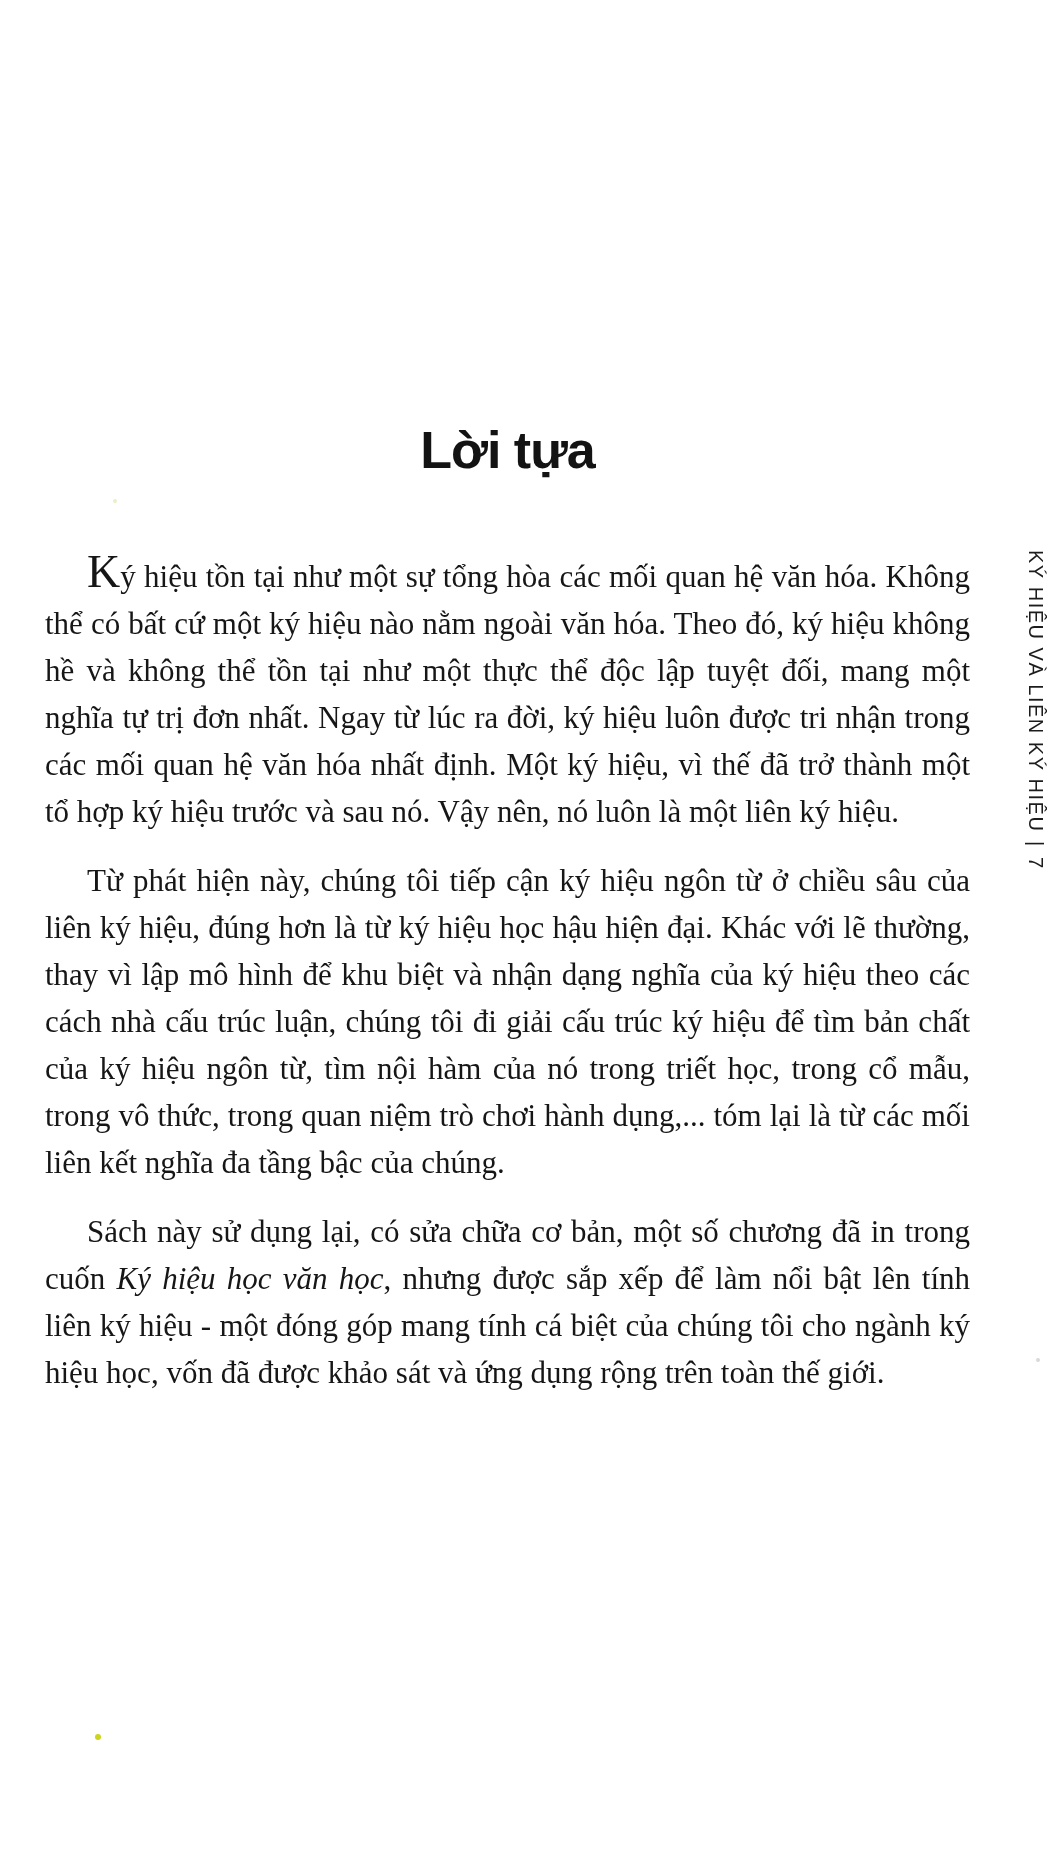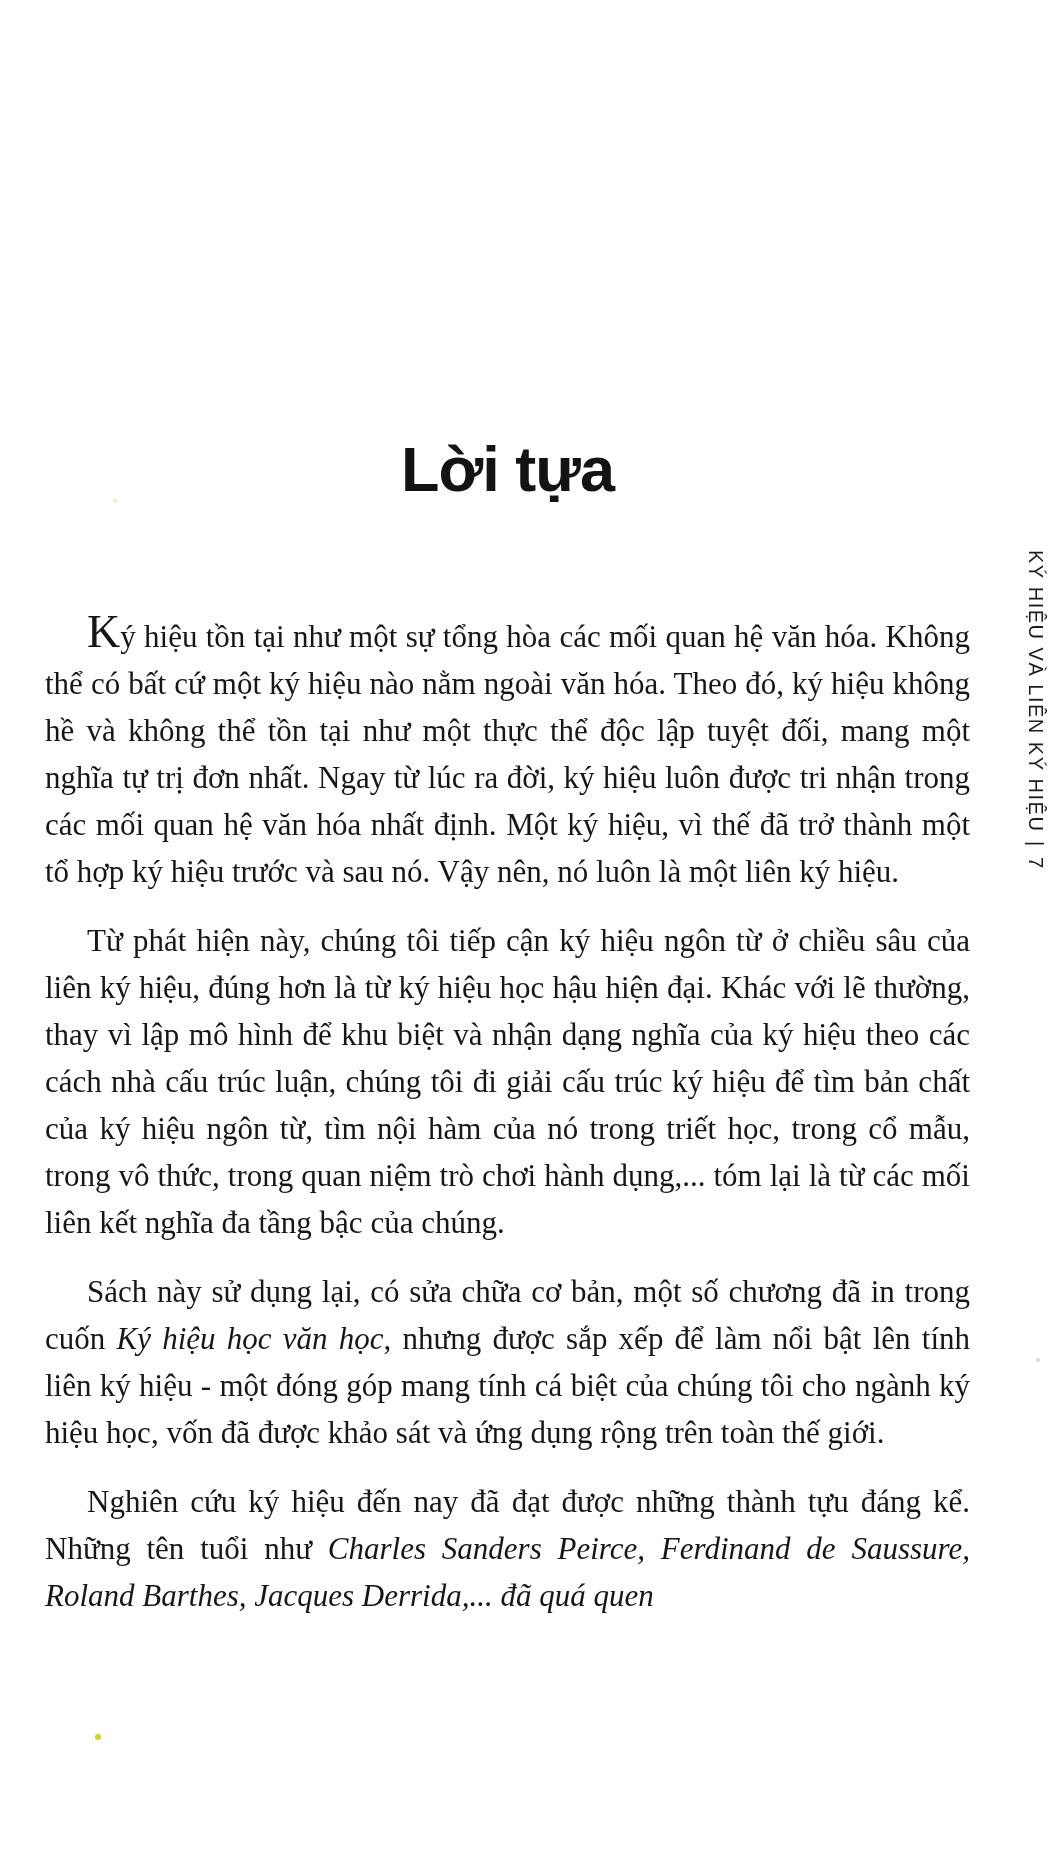--- a/index.html
+++ b/index.html
@@ -11,34 +11,34 @@
     position: relative;
     width: 1051px;
     height: 1857px;
     background: #ffffff;
     overflow: hidden;
     font-family: "Liberation Serif", serif;
     color: #151515;
   }
   .preface-title {
     position: absolute;
-    top: 392px;
+    top: 380px;
     left: 45px;
     width: 925px;
     text-align: center;
     font-family: "Liberation Sans", sans-serif;
     font-weight: bold;
-    font-size: 63px;
+    font-size: 52px;
     line-height: 70px;
     color: #131313;
     letter-spacing: -1px;
   }
   .body-text {
     position: absolute;
-    top: 608px;
+    top: 548px;
     left: 45px;
     width: 925px;
     font-size: 31px;
     line-height: 47px;
     text-align: justify;
     color: #161616;
   }
   .body-text p {
     margin: 0 0 22px 0;
     text-indent: 42px;
@@ -78,21 +78,20 @@
 <body>
 
 <div class="page">
 
   <h1 class="preface-title">Lời tựa</h1>
 
   <div class="body-text">
       <p><span class="initial">K</span><span>ý hiệu tồn tại như một sự tổng hòa các mối quan hệ văn hóa. Không thể có bất cứ một ký hiệu nào nằm ngoài văn hóa. Theo đó, ký hiệu không hề và không thể tồn tại như một thực thể độc lập tuyệt đối, mang một nghĩa tự trị đơn nhất. Ngay từ lúc ra đời, ký hiệu luôn được tri nhận trong các mối quan hệ văn hóa nhất định. Một ký hiệu, vì thế đã trở thành một tổ hợp ký hiệu trước và sau nó. Vậy nên, nó luôn là một liên ký hiệu.</span></p>
       <p><span>Từ phát hiện này, chúng tôi tiếp cận ký hiệu ngôn từ ở chiều sâu của liên ký hiệu, đúng hơn là từ ký hiệu học hậu hiện đại. Khác với lẽ thường, thay vì lập mô hình để khu biệt và nhận dạng nghĩa của ký hiệu theo các cách nhà cấu trúc luận, chúng tôi đi giải cấu trúc ký hiệu để tìm bản chất của ký hiệu ngôn từ, tìm nội hàm của nó trong triết học, trong cổ mẫu, trong vô thức, trong quan niệm trò chơi hành dụng,... tóm lại là từ các mối liên kết nghĩa đa tầng bậc của chúng.</span></p>
       <p><span>Sách này sử dụng lại, có sửa chữa cơ bản, một số chương đã in trong cuốn </span><span class="italic">Ký hiệu học văn học</span><span>, nhưng được sắp xếp để làm nổi bật lên tính liên ký hiệu - một đóng góp mang tính cá biệt của chúng tôi cho ngành ký hiệu học, vốn đã được khảo sát và ứng dụng rộng trên toàn thế giới.</span></p>
-      <p><span>Nghiên cứu ký hiệu đến nay đã đạt được những thành tựu đáng kể. Những tên tuổi như </span><span class="italic">Charles Sanders Peirce, Ferdinand de Saussure, Roland Barthes, Jacques Derrida,... đã quá quen</span></p>
     </div>
 
   <div class="running-head"><span>KÝ HIỆU VÀ LIÊN KÝ HIỆU</span><span class="v-divider">|</span><span class="v-num">7</span></div>
 
 <div class="scan-speck" style="left: 95px; top: 1734px; width: 6px; height: 6px; background: rgb(205, 212, 30);"></div>
     <div class="scan-speck" style="left: 113px; top: 499px; width: 4px; height: 4px; background: rgb(234, 239, 196);"></div>
     <div class="scan-speck" style="left: 1036px; top: 1358px; width: 4px; height: 4px; background: rgb(217, 217, 217);"></div>
   </div>
 
 </body></html>

